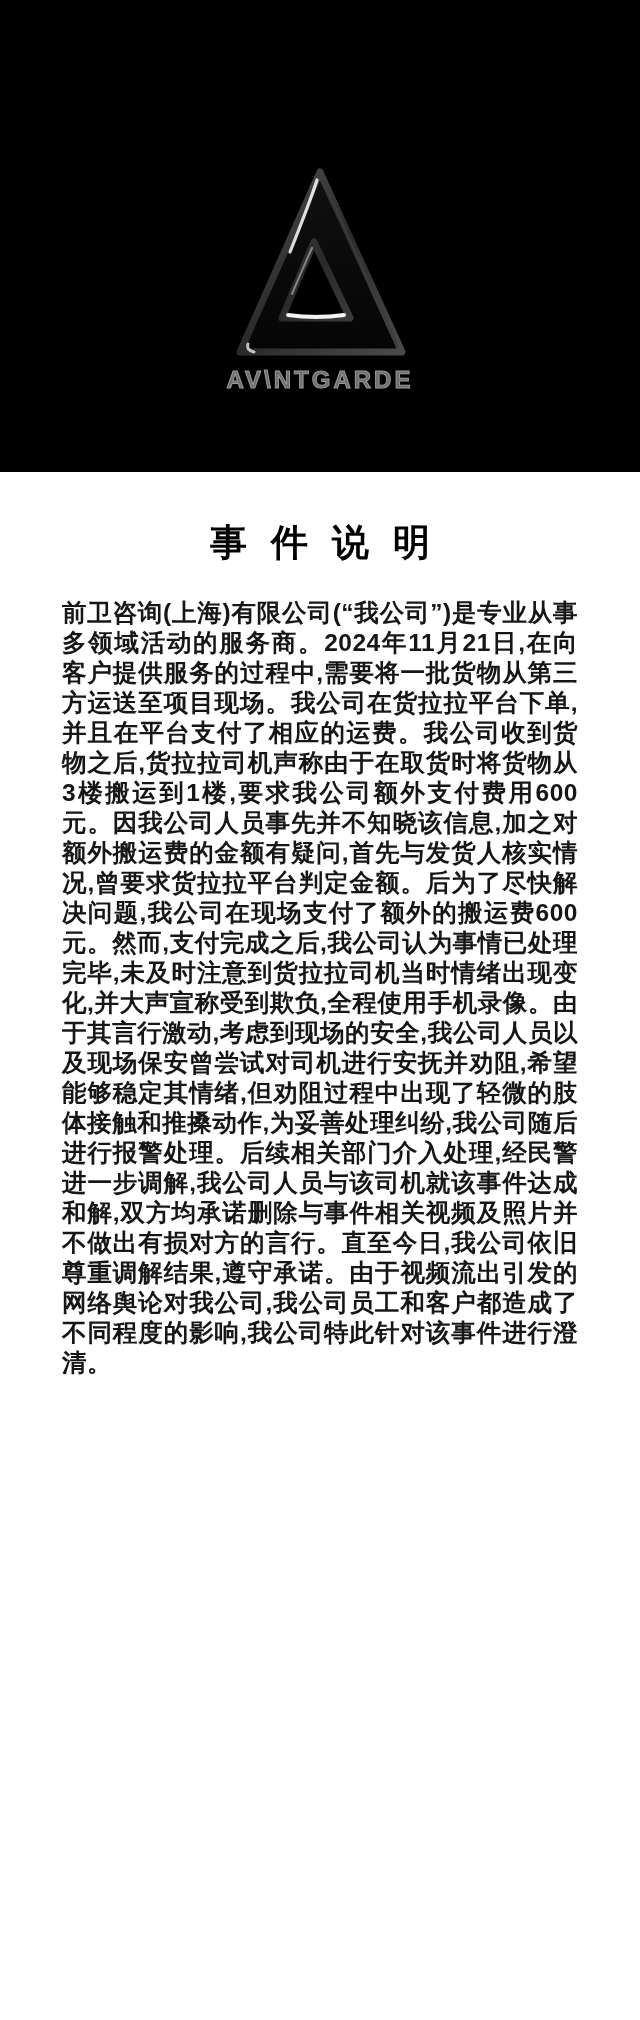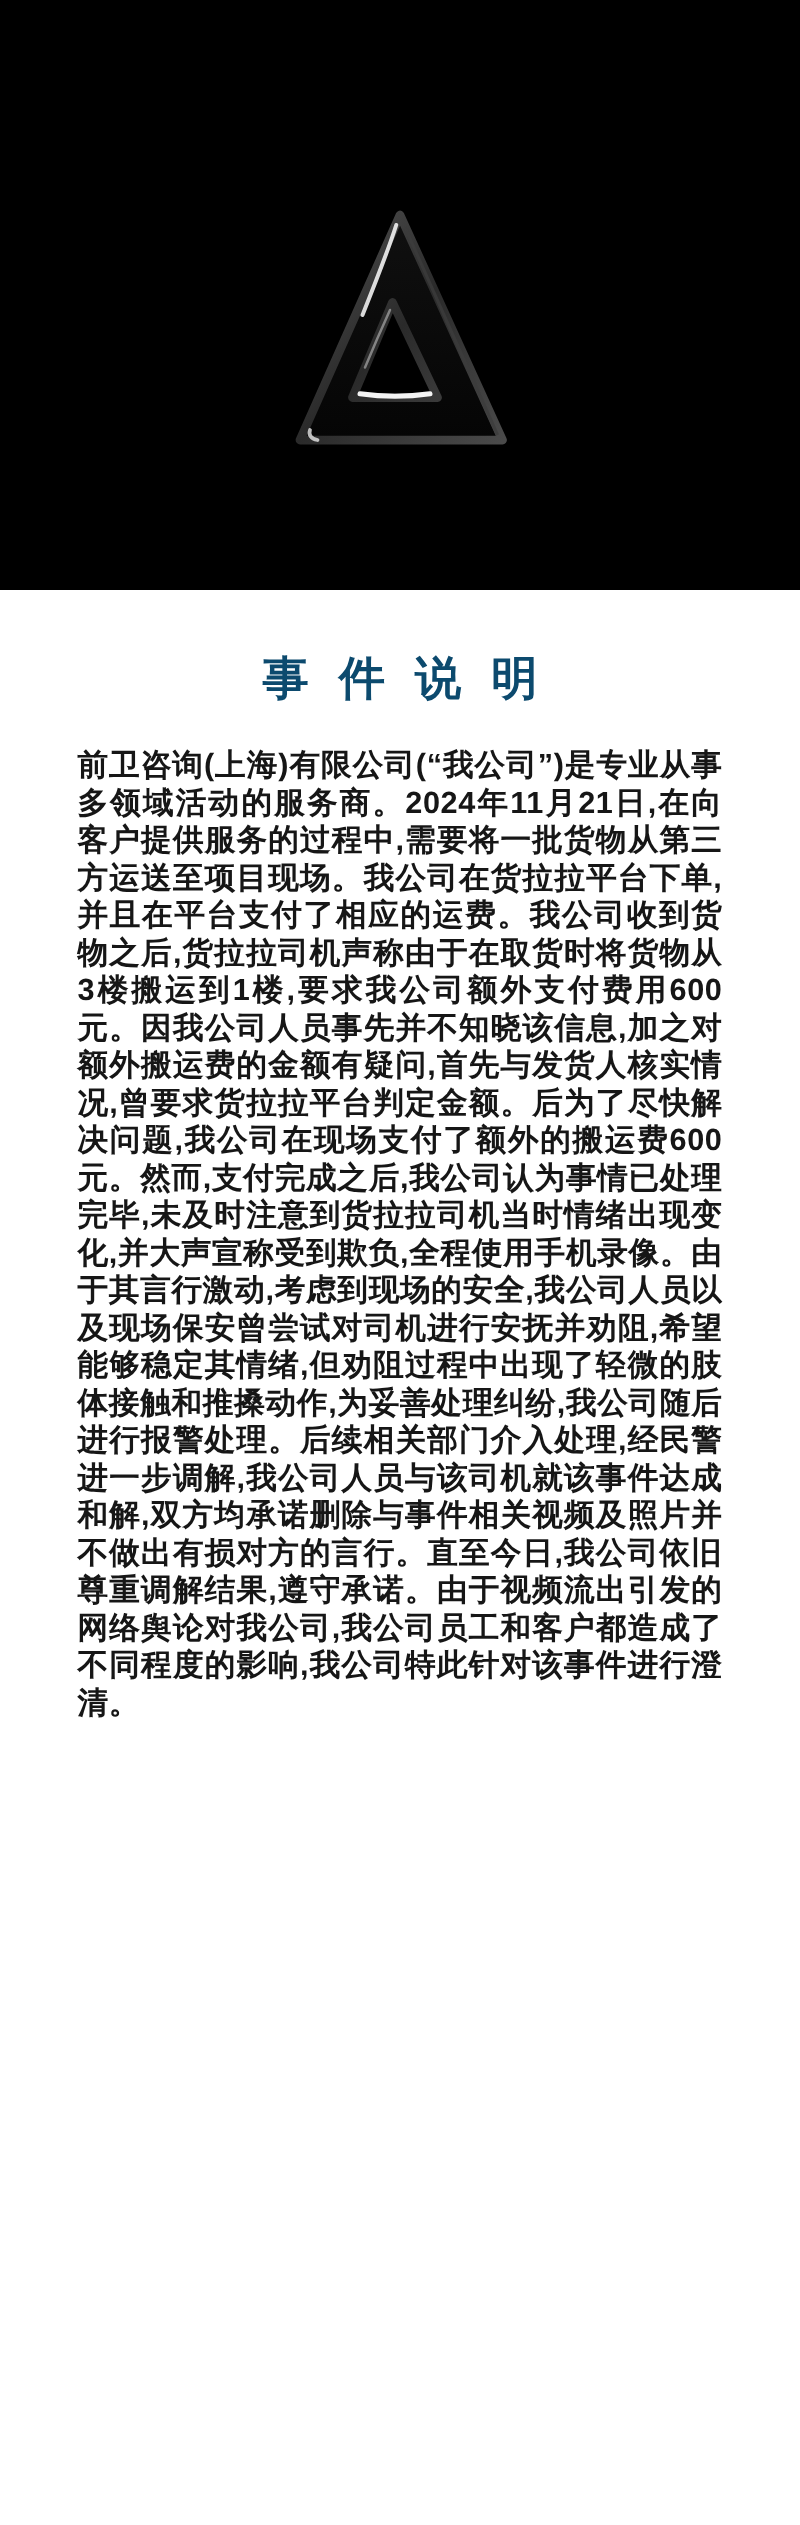--- a/index.html
+++ b/index.html
@@ -20,21 +20,21 @@
     white-space: nowrap;
   }
 
   
   .content { padding: 0 62px; color: #141414; }
   .title {
     margin-top: 46px; margin-bottom: 30px;
     text-align: center;
     font-size: 37px; font-weight: 800;
     letter-spacing: 24px; padding-left: 24px; 
-    color: #0c4a6e; white-space: nowrap;
+    color: #000000; white-space: nowrap;
   }
   .para {
     font-size: 24.5px; font-weight: 700; line-height: 30px;
     text-align: justify; text-justify: inter-character;
     color: #161616; letter-spacing: 0.5px;
   }
 </style>
 </head>
 <body>
 
@@ -61,20 +61,21 @@
 
         <path d="M16 178 Q14 184 22 186" fill="none" stroke="#e8e8e8" stroke-width="3" stroke-linecap="round" opacity="0.8"></path>
 
         <path d="M56 149 Q84 153 112 149" fill="none" stroke="#ffffff" stroke-width="4" stroke-linecap="round" opacity="0.95"></path>
 
         <path d="M80 82 Q70 104 60 128" fill="none" stroke="#cccccc" stroke-width="2" stroke-linecap="round" opacity="0.55"></path>
 
         <path d="M92 16 L166 182" fill="none" stroke="#3c3c3c" stroke-width="2.5" opacity="0.8"></path>
       </svg>
     </div>
+    <div class="wordmark">AV\NTGARDE</div>
   </header>
 
   <main class="content">
     <h1 class="title">事件说明</h1>
 
     <p class="para">前卫咨询(上海)有限公司(“我公司”)是专业从事多领域活动的服务商。2024年11月21日,在向客户提供服务的过程中,需要将一批货物从第三方运送至项目现场。我公司在货拉拉平台下单,并且在平台支付了相应的运费。我公司收到货物之后,货拉拉司机声称由于在取货时将货物从3楼搬运到1楼,要求我公司额外支付费用600元。因我公司人员事先并不知晓该信息,加之对额外搬运费的金额有疑问,首先与发货人核实情况,曾要求货拉拉平台判定金额。后为了尽快解决问题,我公司在现场支付了额外的搬运费600元。然而,支付完成之后,我公司认为事情已处理完毕,未及时注意到货拉拉司机当时情绪出现变化,并大声宣称受到欺负,全程使用手机录像。由于其言行激动,考虑到现场的安全,我公司人员以及现场保安曾尝试对司机进行安抚并劝阻,希望能够稳定其情绪,但劝阻过程中出现了轻微的肢体接触和推搡动作,为妥善处理纠纷,我公司随后进行报警处理。后续相关部门介入处理,经民警进一步调解,我公司人员与该司机就该事件达成和解,双方均承诺删除与事件相关视频及照片并不做出有损对方的言行。直至今日,我公司依旧尊重调解结果,遵守承诺。由于视频流出引发的网络舆论对我公司,我公司员工和客户都造成了不同程度的影响,我公司特此针对该事件进行澄清。</p>
 
   </main>
 
 </div>

